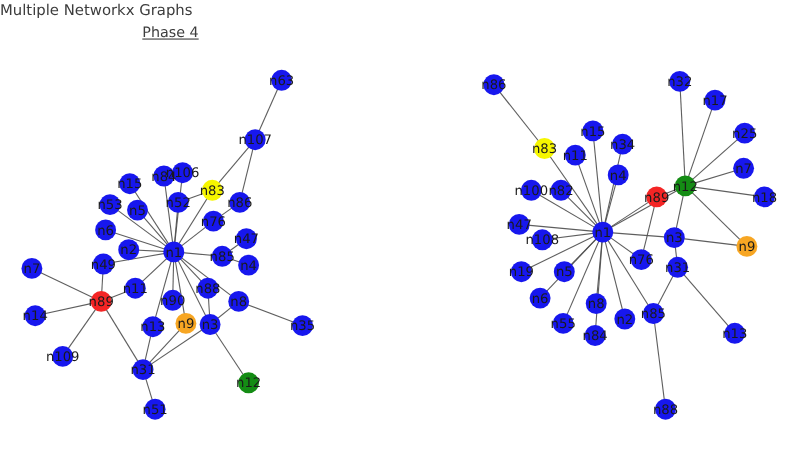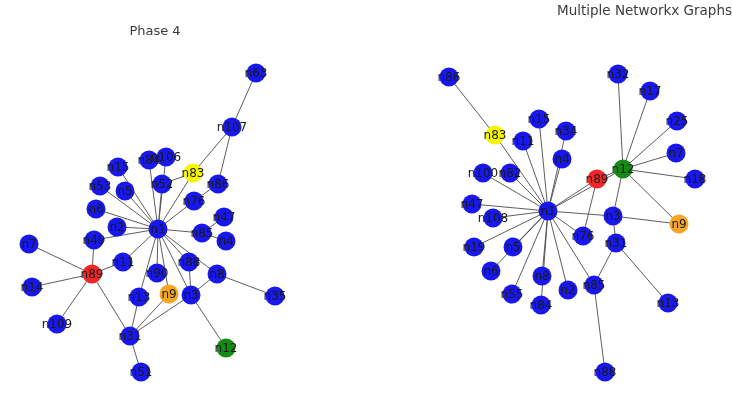--- a/index.html
+++ b/index.html
@@ -8,32 +8,32 @@
     width: 732px;
     height: 412px;
     background: #ffffff;
     overflow: hidden;
     font-family: "DejaVu Sans", sans-serif;
   }
   .fig-title {
     position: absolute;
     top: 2px; left: 0;
     width: 732px;
-    text-align: right;
+    text-align: left;
     font-size: 13.5px;
     color: #3c3c3c;
   }
   .axes-title {
     position: absolute;
     top: 23px;
     text-align: center;
     font-size: 13px;
     color: #3c3c3c;
   }
-  .axes-title.left  { left: 0;   width: 310px; }
+  .axes-title.left  { left: 0;   width: 310px; text-decoration: underline; }
   .axes-title.right { left: 413px; width: 320px; }
   svg.canvas { position: absolute; top: 0; left: 0; }
   svg.canvas text { font-family: "DejaVu Sans", sans-serif; }
 </style>
 </head>
 <body>
 
 <div class="figure">
   <div class="fig-title">Multiple Networkx Graphs</div>
   <div class="axes-title left">Phase 4</div>

